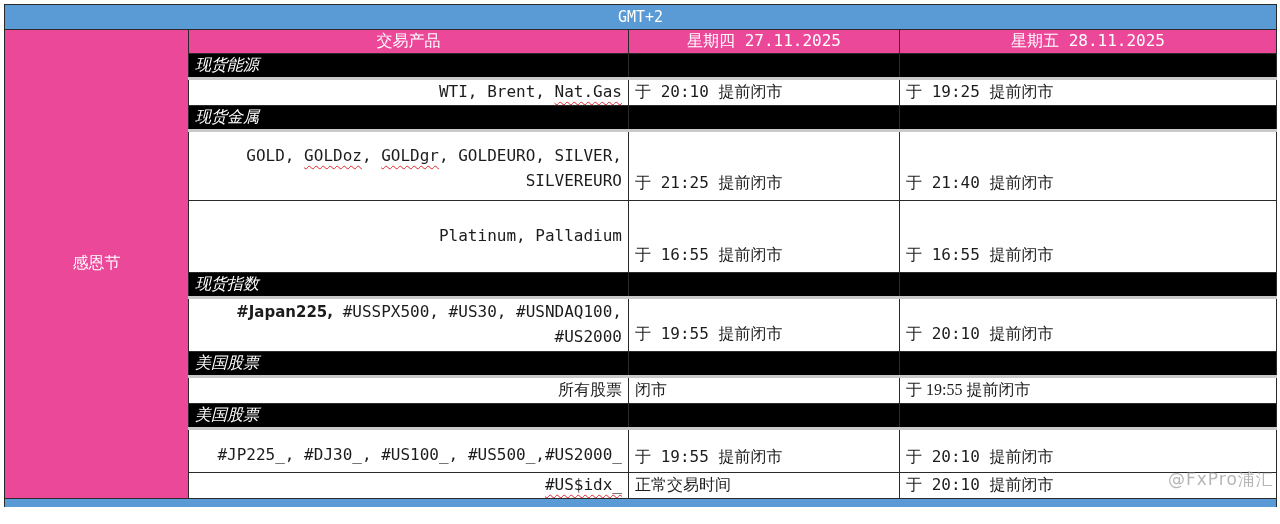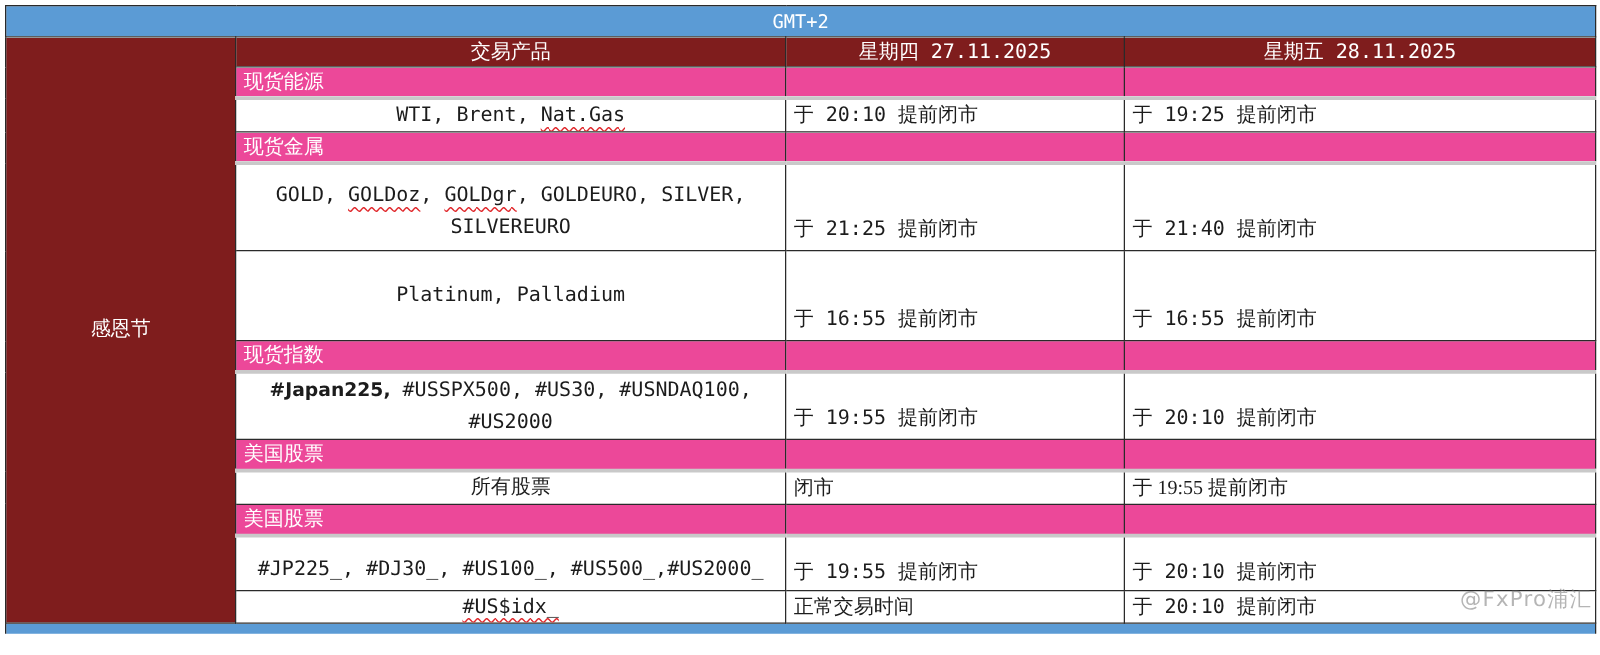--- a/index.html
+++ b/index.html
@@ -5,31 +5,31 @@
   html,body{margin:0;padding:0;background:#ffffff;}
   .page{position:relative;width:1280px;height:524px;background:#ffffff;overflow:hidden;
         font-family:"DejaVu Sans Mono","Liberation Mono",monospace;color:#1c1c1c;}
   table.sched{position:absolute;left:4px;top:4px;border-collapse:collapse;table-layout:fixed;width:1272px;}
   table.sched td{border:1.5px solid #2a2a2a;padding:0 6px;font-size:16px;overflow:hidden;}
 
   
   tr.tz td{background:#5B9BD5;color:#ffffff;text-align:center;height:24px;font-size:15px;}
 
   
-  tr.thead td{background:#7f1d1d;color:#ffffff;text-align:center;height:23px;margin-top:24px;}
+  tr.thead td{background:#ec4899;color:#ffffff;text-align:center;height:23px;margin-top:24px;}
 
   
   td.holiday{background:#ffffff;text-align:center;vertical-align:middle;font-size:17px;color:#1c1c1c;}
 
   
-  tr.section td{background:#ec4899;color:#ffffff;height:23px;border-bottom:3px solid #c9c9c9;}
+  tr.section td{background:#000000;color:#ffffff;height:23px;border-bottom:3px solid #c9c9c9;font-style:italic;}
   td.sec-title{text-align:left;padding-left:7px;}
 
   
-  td.prod{text-align:center;padding-left:7px;padding-right:10px;line-height:1.55;margin-top:25px;}
+  td.prod{text-align:right;padding-left:7px;padding-right:10px;line-height:1.55;margin-top:25px;}
   td.time{text-align:left;}
   tr.r-energy{height:27px;}
   tr.r-gold{height:70px;}  tr.r-gold td.prod{vertical-align:top;padding-top:12px;}
                            tr.r-gold td.time{vertical-align:bottom;padding-bottom:6px;}
   tr.r-plat{height:72px;}  tr.r-plat td.prod{vertical-align:middle;}
                            tr.r-plat td.time{vertical-align:bottom;padding-bottom:6px;margin-left:46px;}
   tr.r-japan{height:54px;} tr.r-japan td.prod{vertical-align:middle;}
                            tr.r-japan td.time{vertical-align:bottom;padding-bottom:6px;}
   tr.r-stocks{height:25px;font-family:Liberation Serif, serif;}
   tr.r-fut{height:44px;}   tr.r-fut td.prod{vertical-align:bottom;padding-bottom:4px;}

